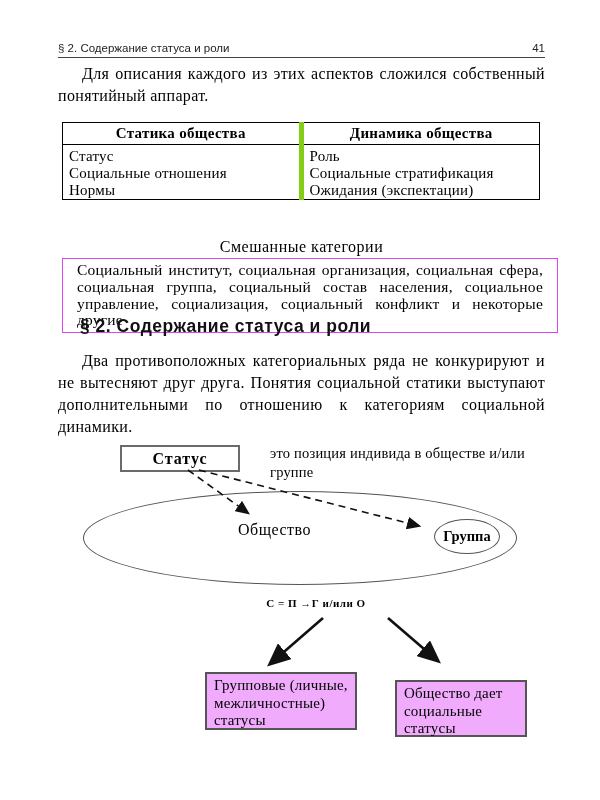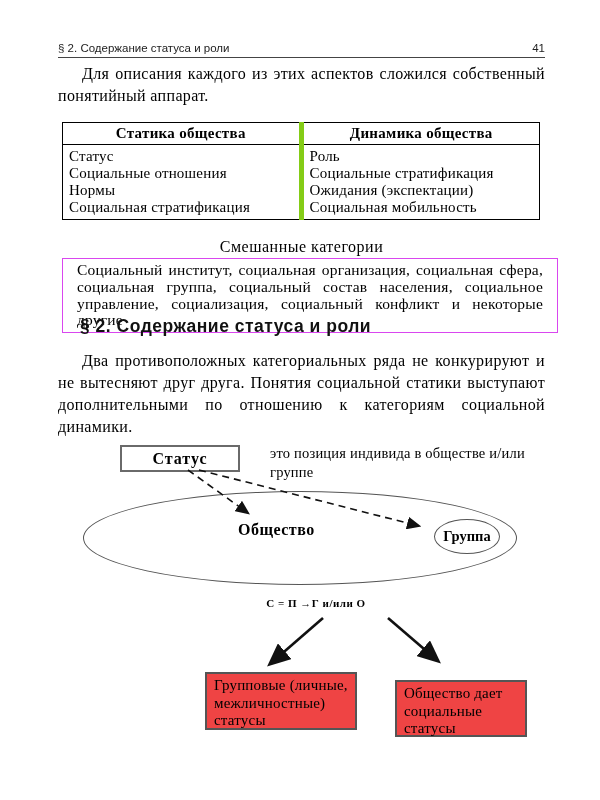--- a/index.html
+++ b/index.html
@@ -63,37 +63,37 @@
   .status-note {
     position: absolute; left: 270px; top: 444px; width: 258px;
     font-size: 14.5px; line-height: 19px; letter-spacing: 0.2px;
   }
   .big-ellipse {
     position: absolute; left: 83px; top: 491px; width: 432px; height: 92px;
     border: 1px solid #555; border-radius: 50%; z-index: 1;
   }
   .society-label {
     position: absolute; left: 238px; top: 521px;
-    font-weight: bold; font-size: 16px; letter-spacing: 0.5px; z-index: 2;
+    font-weight: normal; font-size: 16px; letter-spacing: 0.5px; z-index: 2;
   }
   .group-ellipse {
     position: absolute; left: 434px; top: 519px; width: 64px; height: 33px;
     border: 1px solid #555; border-radius: 50%; z-index: 2;
     display: flex; align-items: center; justify-content: center;
     font-weight: bold; font-size: 14.5px;
   }
   svg.diagram-arrows {
     position: absolute; left: 0; top: 440px; z-index: 4; pointer-events: none;
   }
   .formula {
     position: absolute; left: 190px; top: 597px; width: 252px;
     text-align: center; font-weight: bold; font-size: 11px; letter-spacing: 0.5px;
   }
   .bottom-box {
-    position: absolute; border: 2px solid #555; background: #ef4444;
+    position: absolute; border: 2px solid #555; background: #f0abfc;
     font-size: 15px; line-height: 17.5px; padding: 3px 7px; letter-spacing: 0.2px;
   }
   .bottom-box.left { left: 205px; top: 672px; width: 134px; height: 48px; }
   .bottom-box.right { left: 395px; top: 670px; width: 114px; height: 47px; margin-top: 10px; }
 </style>
 </head>
 <body>
 
 <div class="running-head">
   <span>§ 2. Содержание статуса и роли</span>
@@ -114,24 +114,20 @@
       <td>Статус</td>
       <td>Роль</td>
     </tr>
     <tr>
       <td>Социальные отношения</td>
       <td>Социальные стратификация</td>
     </tr>
     <tr>
       <td>Нормы</td>
       <td>Ожидания (экспектации)</td>
-    </tr>
-    <tr class="last">
-      <td>Социальная стратификация</td>
-      <td>Социальная мобильность</td>
     </tr>
   </tbody>
 </table>
 
 <div class="mixed-title">Смешанные категории</div>
 <div class="mixed-box">Социальный институт, социальная организация, социальная сфера, социальная группа, социальный состав населения, социальное управление, социализация, социальный конфликт и некоторые другие</div>
 
 <h2 class="section-heading">§ 2. Содержание статуса и роли</h2>
 
 <p class="para p2">Два противоположных категориальных ряда не конкурируют и не вытесняют друг друга. Понятия социальной статики выступают дополнительными по отношению к категориям социальной динамики.</p>

